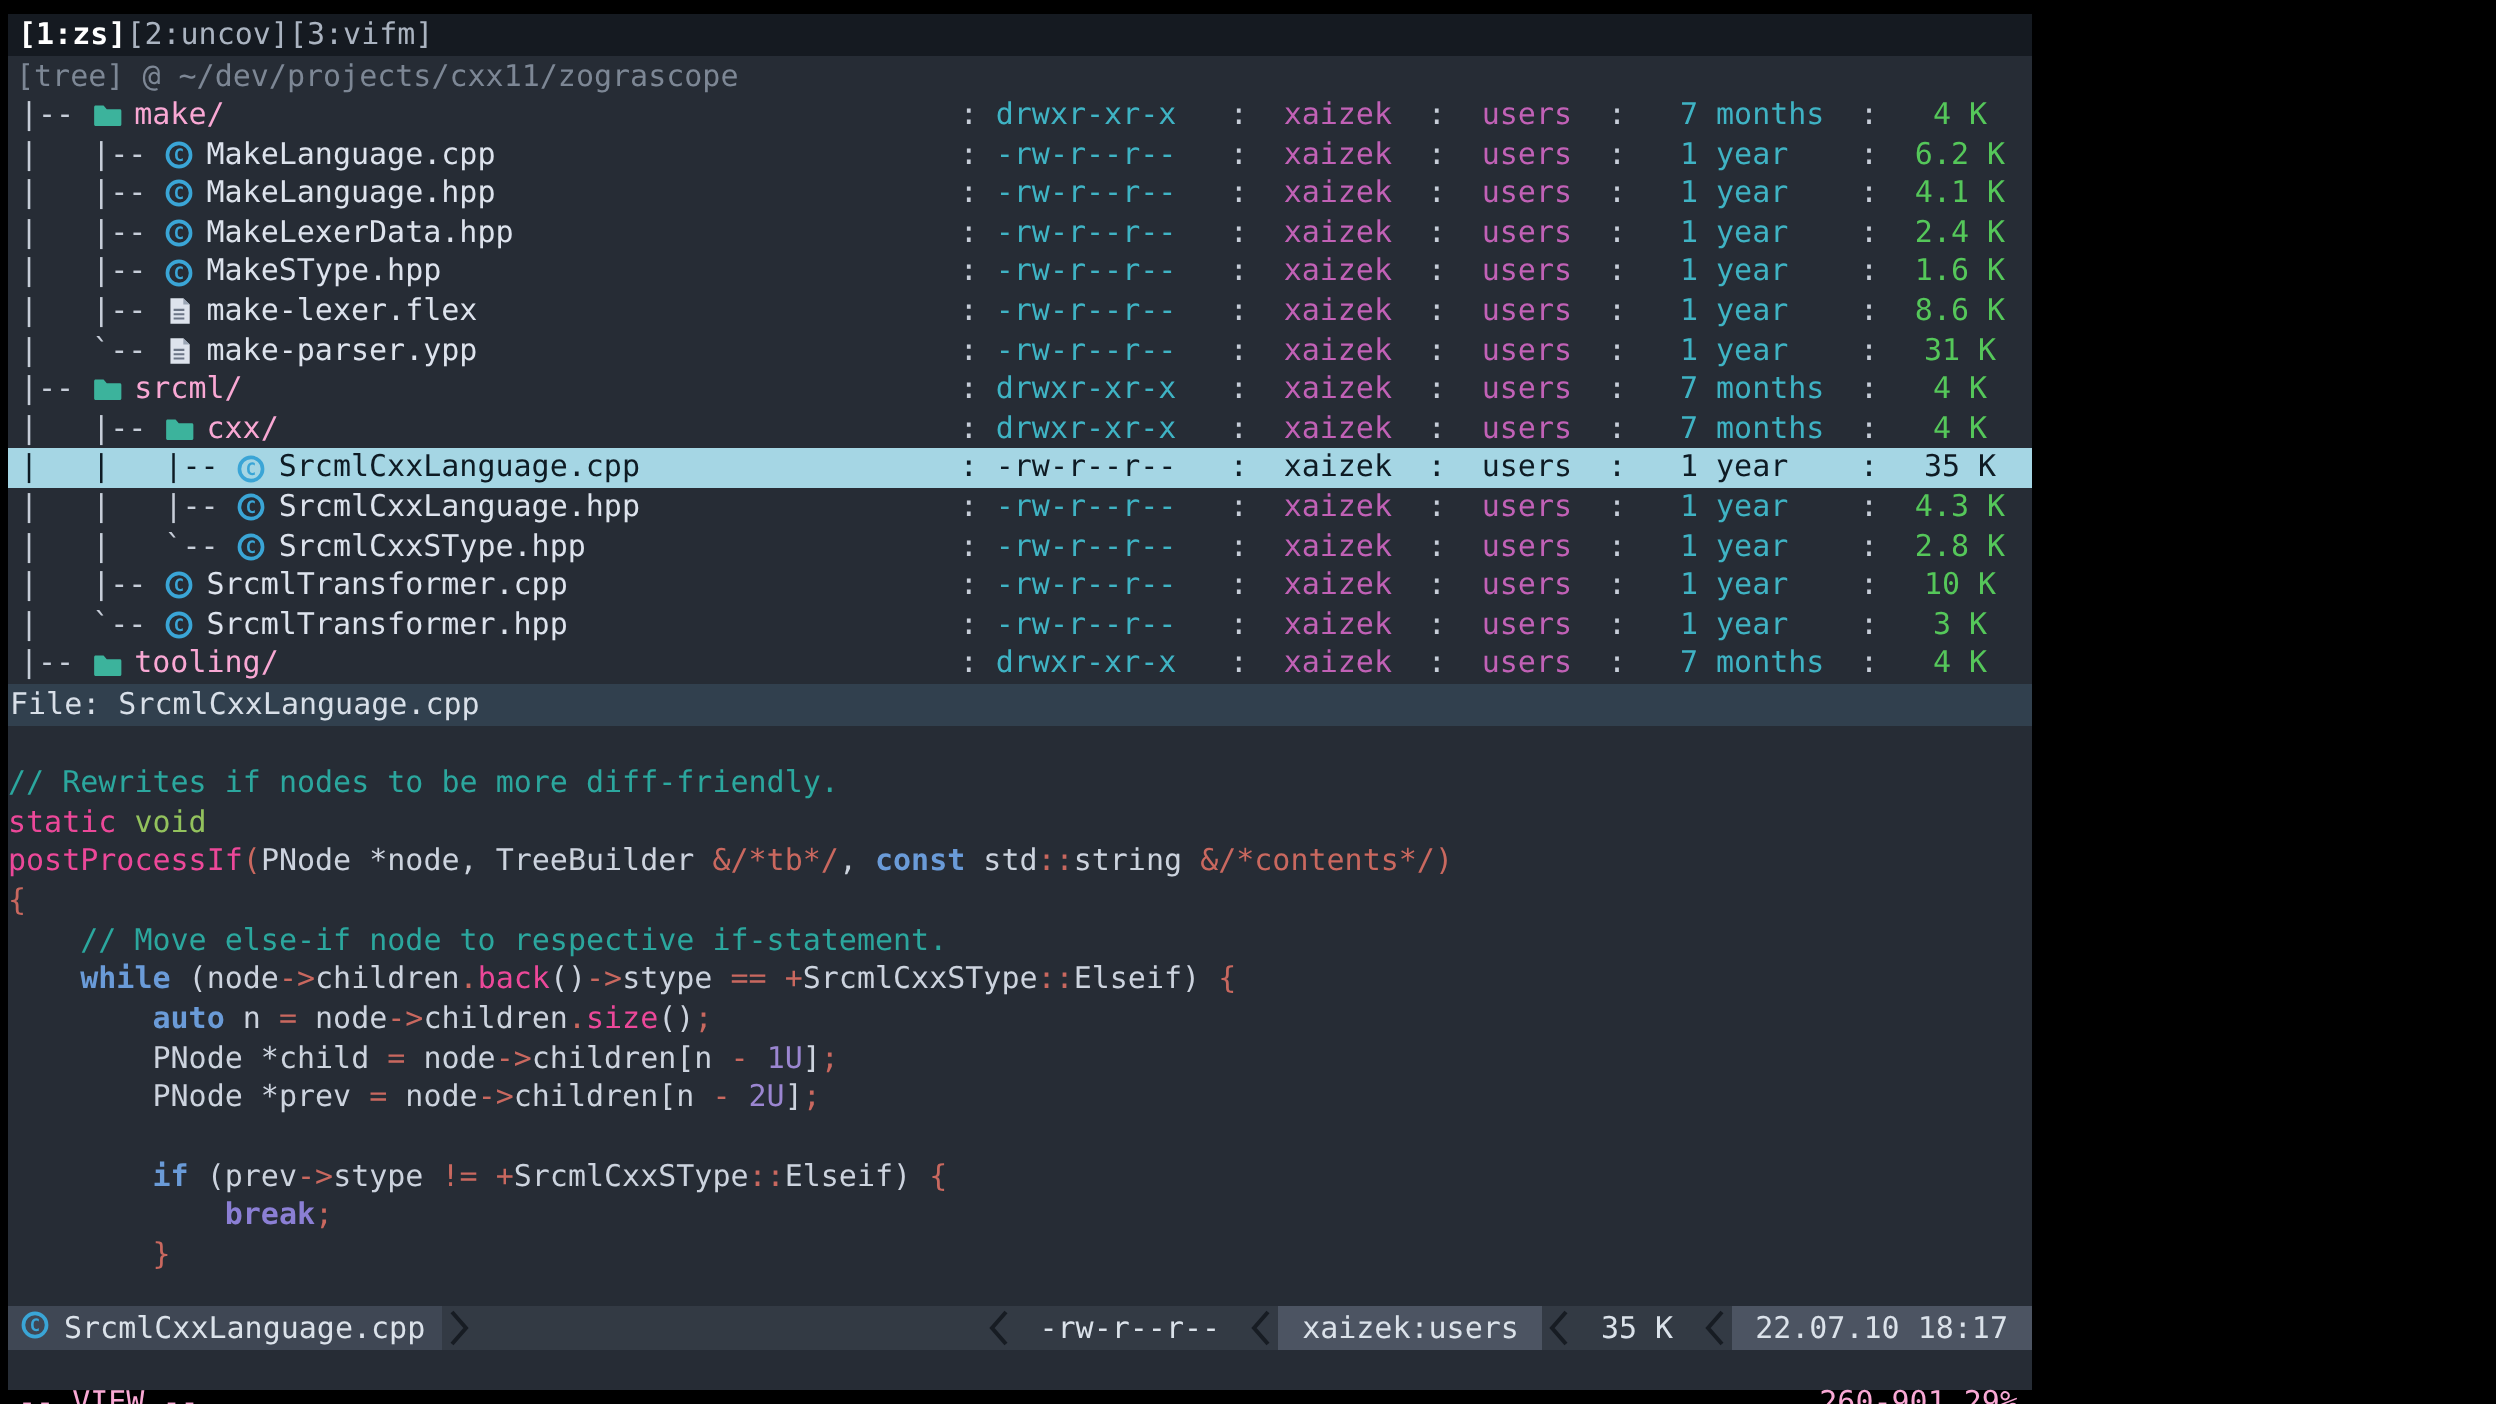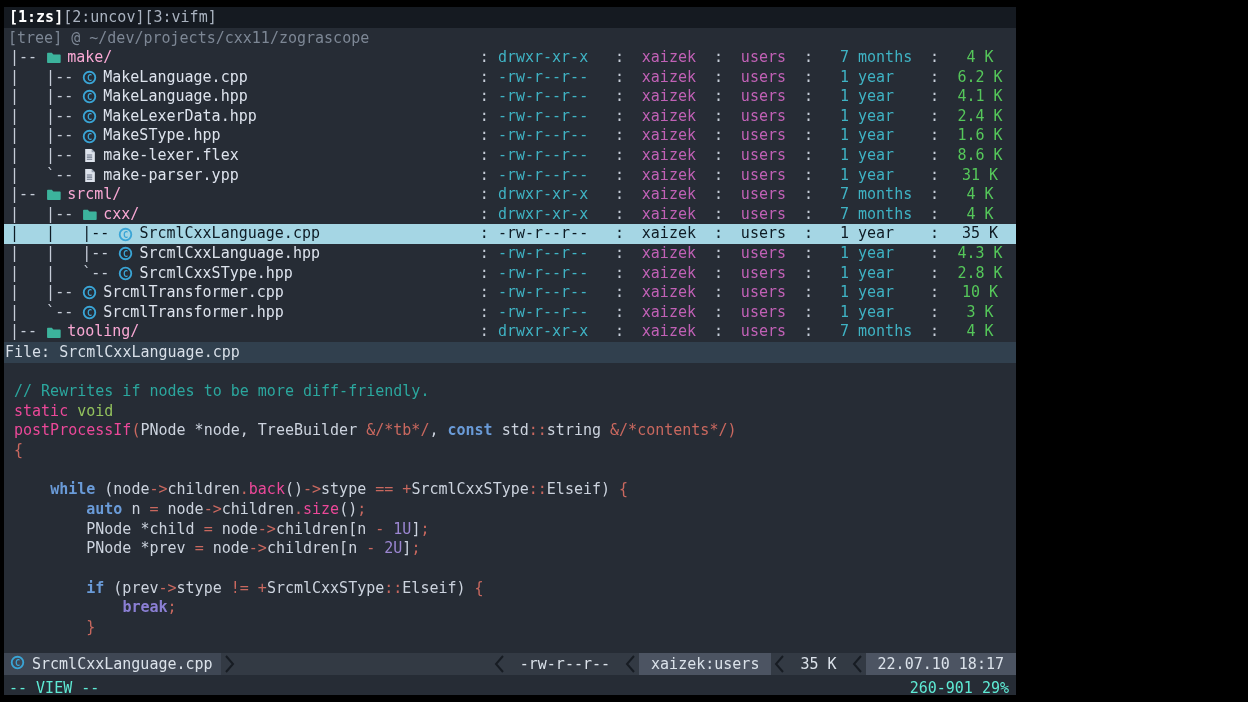--- a/index.html
+++ b/index.html
@@ -29,42 +29,42 @@
   .cyan{color:#3fb3c4}
   .magenta{color:#c161b6}
   .green{color:#55c75a}
   .tree-row.selected{background:#a5d6e4}
   .tree-row.selected .pipes,.tree-row.selected .fname,.tree-row.selected .sep,
   .tree-row.selected .cyan,.tree-row.selected .magenta,.tree-row.selected .green{color:#0e1b24}
 
   .file-bar{height:21px;line-height:21px;background:#31404e;color:#d8dfe8;padding-left:1px;flex:none}
 
   .code-gap{height:19px;flex:none}
-  .code{padding-left:10px;flex:none}
+  .code{flex:none}
   .code-line{height:19.7px;line-height:19.7px;white-space:pre}
   .tok-p{color:#ccd3de}
   .tok-c{color:#2ba79e}
   .tok-k{color:#6a9bd8;font-weight:bold}
   .tok-o{color:#c9685f}
   .tok-n{color:#9b86d1}
   .tok-t{color:#93c25d}
   .tok-w{color:#ec4899;font-weight:normal}
   .tok-b{color:#8b7fd4;font-weight:bold}
 
   .spacer{flex:1}
 
   .status-bar{height:22px;display:flex;align-items:center;background:#333a44;color:#dbe2ea;flex:none}
   .sb-left{background:#3f4754;height:100%;display:flex;align-items:center;padding:0 8px 0 6px}
   .sb-left .fticon{margin-right:7px}
   .sb-seg{height:100%;display:flex;align-items:center;padding:0 12px;white-space:pre}
   .sb-seg.light{background:#4c5462}
   .chev{display:flex;align-items:center;height:100%;padding:0 3px}
   .sb-fill{flex:1;height:100%}
 
-  .mode-line{height:20px;line-height:20px;display:flex;justify-content:space-between;padding:3px 7px 0 5px;color:#5eead4;flex:none}
+  .mode-line{height:20px;line-height:20px;display:flex;justify-content:space-between;padding:16px 7px 0 5px;color:#f9a8d4;flex:none}
 </style>
 </head>
 <body>
 
 <div class="term">
 
   <div class="tmux-bar"><span class="tmux-win active">[1:zs]</span><span class="tmux-win">[2:uncov]</span><span class="tmux-win">[3:vifm]</span></div>
 
   <div class="loc-line">[tree] @ ~/dev/projects/cxx11/zograscope</div>
 
@@ -131,21 +131,21 @@
 
   <div class="file-bar">File: SrcmlCxxLanguage.cpp</div>
 
   <div class="code-gap"></div>
 
   <div class="code">
       <div class="code-line"><span class="tok-c">// Rewrites if nodes to be more diff-friendly.</span></div>
       <div class="code-line"><span class="tok-w">static</span><span class="tok-p"> </span><span class="tok-t">void</span></div>
       <div class="code-line"><span class="tok-w">postProcessIf</span><span class="tok-o">(</span><span class="tok-p">PNode *node, TreeBuilder </span><span class="tok-o">&amp;/*tb*/</span><span class="tok-p">, </span><span class="tok-k">const</span><span class="tok-p"> std</span><span class="tok-o">::</span><span class="tok-p">string </span><span class="tok-o">&amp;/*contents*/</span><span class="tok-o">)</span></div>
       <div class="code-line"><span class="tok-o">{</span></div>
-      <div class="code-line"><span class="tok-p">    </span></div>
+      <div class="code-line"><span class="tok-p">    </span><span class="tok-c">// Move else-if node to respective if-statement.</span></div>
       <div class="code-line"><span class="tok-p">    </span><span class="tok-k">while</span><span class="tok-p"> (node</span><span class="tok-o">-&gt;</span><span class="tok-p">children</span><span class="tok-o">.</span><span class="tok-w">back</span><span class="tok-p">()</span><span class="tok-o">-&gt;</span><span class="tok-p">stype </span><span class="tok-o">==</span><span class="tok-p"> </span><span class="tok-o">+</span><span class="tok-p">SrcmlCxxSType</span><span class="tok-o">::</span><span class="tok-p">Elseif</span><span class="tok-p">) </span><span class="tok-o">{</span></div>
       <div class="code-line"><span class="tok-p">        </span><span class="tok-k">auto</span><span class="tok-p"> n </span><span class="tok-o">=</span><span class="tok-p"> node</span><span class="tok-o">-&gt;</span><span class="tok-p">children</span><span class="tok-o">.</span><span class="tok-w">size</span><span class="tok-p">()</span><span class="tok-o">;</span></div>
       <div class="code-line"><span class="tok-p">        PNode *child </span><span class="tok-o">=</span><span class="tok-p"> node</span><span class="tok-o">-&gt;</span><span class="tok-p">children[n </span><span class="tok-o">-</span><span class="tok-p"> </span><span class="tok-n">1U</span><span class="tok-p">]</span><span class="tok-o">;</span></div>
       <div class="code-line"><span class="tok-p">        PNode *prev </span><span class="tok-o">=</span><span class="tok-p"> node</span><span class="tok-o">-&gt;</span><span class="tok-p">children[n </span><span class="tok-o">-</span><span class="tok-p"> </span><span class="tok-n">2U</span><span class="tok-p">]</span><span class="tok-o">;</span></div>
       <div class="code-line"></div>
       <div class="code-line"><span class="tok-p">        </span><span class="tok-k">if</span><span class="tok-p"> (prev</span><span class="tok-o">-&gt;</span><span class="tok-p">stype </span><span class="tok-o">!=</span><span class="tok-p"> </span><span class="tok-o">+</span><span class="tok-p">SrcmlCxxSType</span><span class="tok-o">::</span><span class="tok-p">Elseif</span><span class="tok-p">) </span><span class="tok-o">{</span></div>
       <div class="code-line"><span class="tok-p">            </span><span class="tok-b">break</span><span class="tok-o">;</span></div>
       <div class="code-line"><span class="tok-p">        </span><span class="tok-o">}</span></div>
     </div>
 

